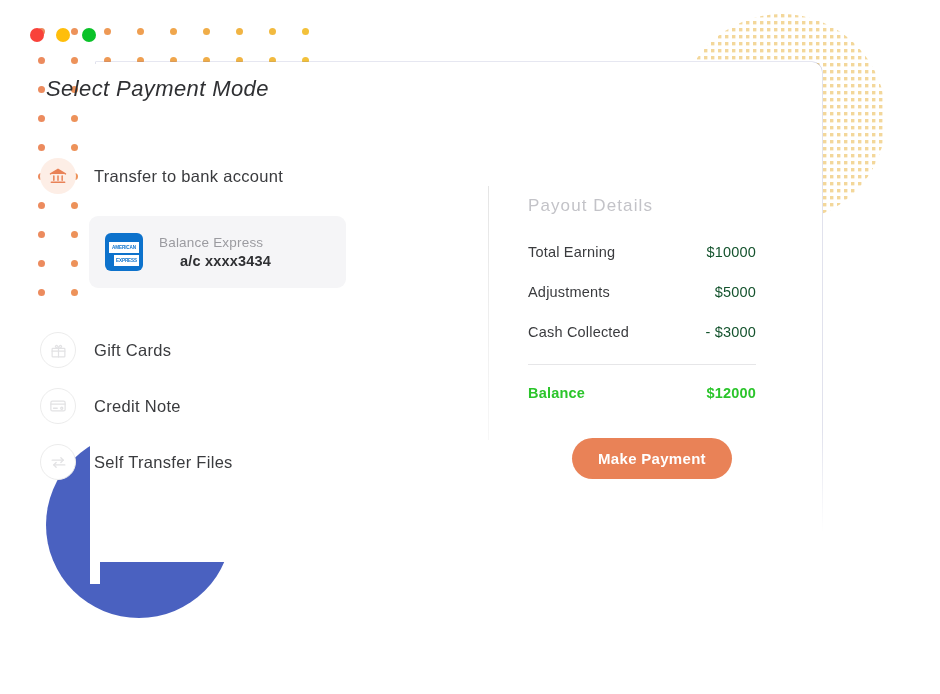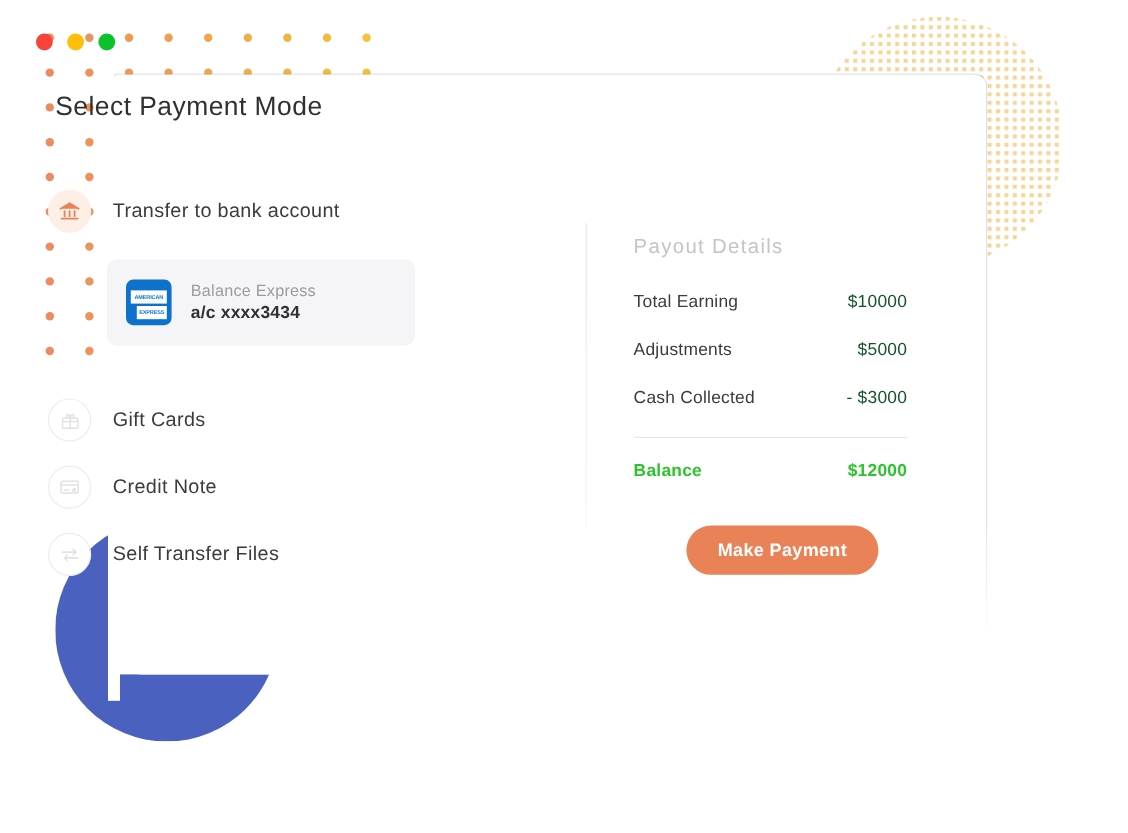--- a/index.html
+++ b/index.html
@@ -85,20 +85,21 @@
 
   
   #page-title {
     position: absolute;
     left: 46px; top: 76px;
     font-size: 22px;
     font-weight: 500;
     letter-spacing: .4px;
     color: #2f3033;
     z-index: 3;
+    font-style: italic;
   }
 
   
   #methods { position: absolute; left: 40px; top: 154px; width: 400px; z-index: 3; }
 
   .method-row {
     display: flex;
     align-items: center;
     gap: 18px;
     height: 44px;
@@ -145,21 +146,21 @@
     font-weight: 700;
     letter-spacing: -0.1px;
     color: #0d72cc;
     font-family: "Liberation Sans", sans-serif;
   }
   .amex-bar.top { top: 9px;  width: 30px; }
   .amex-bar.bot { top: 21.5px; left: 9px; width: 25px; }
 
   .card-meta { display: flex; flex-direction: column; gap: 3px; }
   .card-brand { font-size: 13.5px; color: #9b9ba0; letter-spacing: .2px; }
-  .card-number { font-size: 14.5px; color: #2f3033; font-weight: 700; letter-spacing: .2px; }
+  .card-number { font-size: 14.5px; color: #2f3033; font-weight: 700; letter-spacing: .2px; margin-left: 21px; }
 
   .methods-gap-1 { height: 40px; }
   .methods-gap-2 { height: 12px; }
 
   
   #panel-divider {
     position: absolute;
     left: 488px; top: 186px;
     width: 1px; height: 254px;
     background: linear-gradient(to bottom, rgba(0,0,0,0.10), rgba(0,0,0,0.03));

